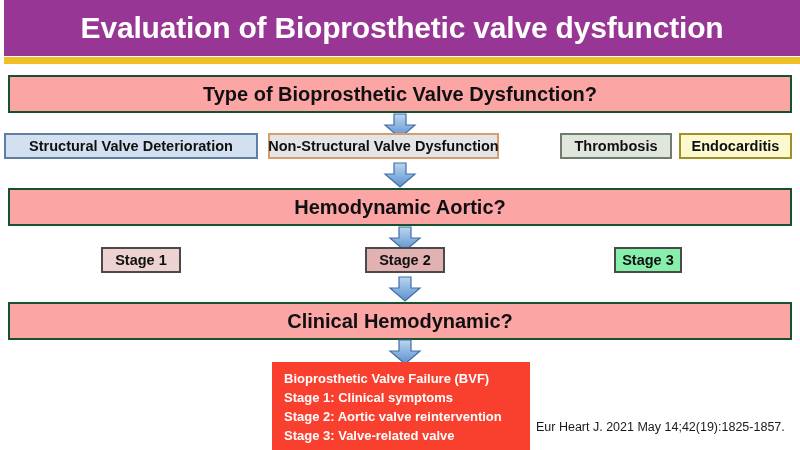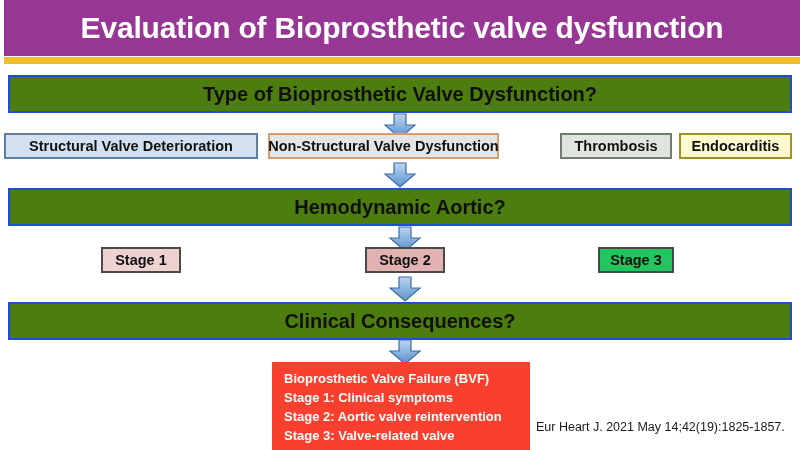--- a/index.html
+++ b/index.html
@@ -45,22 +45,22 @@
     left: 4px;
     top: 57px;
     width: 796px;
     height: 7px;
     background: #f0bf28;
   }
 
   
   .qbox {
     position: absolute;
-    background: #4d7c0f;
-    border: 2px solid #1d4ed8;
+    background: #fca5a5;
+    border: 2px solid #14532d;
     box-sizing: border-box;
     display: flex;
     align-items: center;
     justify-content: center;
   }
   .qbox .qlabel {
     font-size: 20px;
     font-weight: bold;
     color: #101010;
     white-space: nowrap;
@@ -104,21 +104,21 @@
     justify-content: center;
   }
   .stage-box span {
     font-size: 14.5px;
     font-weight: bold;
     color: #101010;
     white-space: nowrap;
   }
   #stage-1 { left: 101px; width: 80px; background: #eed2d2; }
   #stage-2 { left: 365px; width: 80px; background: #e2b1b1; }
-  #stage-3 { left: 598px; width: 76px; background: #22c55e; }
+  #stage-3 { left: 614px; width: 68px; background: #86efac; }
 
   
   #result-box {
     position: absolute;
     left: 272px;
     top: 362px;
     width: 258px;
     height: 88px;
     background: #f93f2e;
     box-sizing: border-box;
@@ -243,21 +243,21 @@
           <stop offset="0%" stop-color="#bcd5ee"></stop>
           <stop offset="55%" stop-color="#85b0de"></stop>
           <stop offset="100%" stop-color="#5b8fc9"></stop>
         </linearGradient>
       </defs>
       <polygon points="11,1 23,1 23,12 32,12 17,25 2,12 11,12" fill="url(#ag4)" stroke="#3f6fa8" stroke-width="1.2"></polygon>
     </svg>
   </div>
 
   <div class="qbox" id="box-clinical">
-    <span class="qlabel">Clinical Consequences?</span>
+    <span class="qlabel">Clinical Hemodynamic?</span>
   </div>
 
   <div class="arrow" id="arrow-5">
     <svg viewBox="0 0 34 26" xmlns="http://www.w3.org/2000/svg">
       <defs>
         <linearGradient id="ag5" x1="0" y1="0" x2="0" y2="1">
           <stop offset="0%" stop-color="#bcd5ee"></stop>
           <stop offset="55%" stop-color="#85b0de"></stop>
           <stop offset="100%" stop-color="#5b8fc9"></stop>
         </linearGradient>

